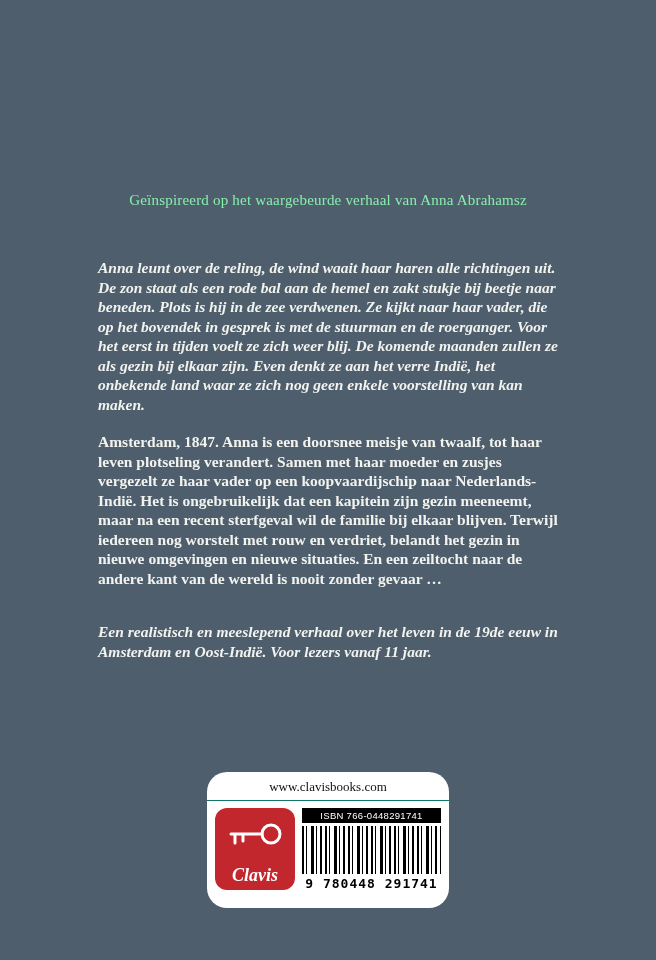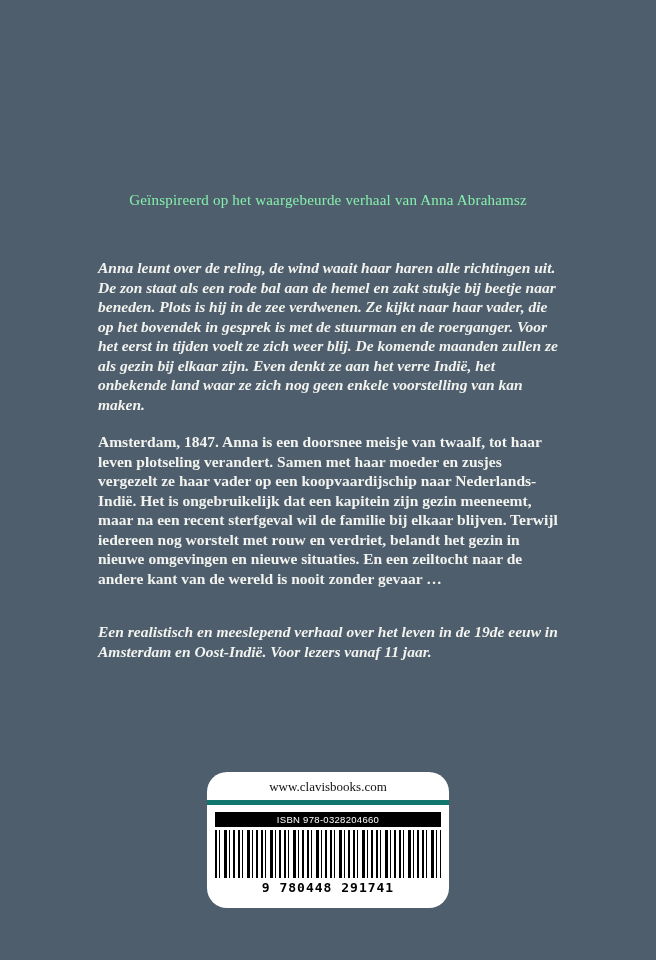--- a/index.html
+++ b/index.html
@@ -51,21 +51,21 @@
     box-sizing: border-box;
     overflow: hidden;
   }
   .website {
     display: block;
     text-align: center;
     font-family: "Liberation Serif", serif;
     font-size: 13px;
     color: #111;
     padding: 7px 0 5px 0;
-    border-bottom: 5px solid #0f766e;
+    border-bottom: 1px solid #0f766e;
   }
   .box-row {
     display: flex;
     align-items: stretch;
     padding: 7px 8px 8px 8px;
     gap: 7px;
   }
   .clavis-logo {
     width: 80px;
     height: 82px;
@@ -139,19 +139,26 @@
 
 <div class="copy italic teaser">Anna leunt over de reling, de wind waait haar haren alle richtingen uit. De zon staat als een rode bal aan de hemel en zakt stukje bij beetje naar beneden. Plots is hij in de zee verdwenen. Ze kijkt naar haar vader, die op het bovendek in gesprek is met de stuurman en de roerganger. Voor het eerst in tijden voelt ze zich weer blij. De komende maanden zullen ze als gezin bij elkaar zijn. Even denkt ze aan het verre Indië, het onbekende land waar ze zich nog geen enkele voorstelling van kan maken.</div>
 
 <div class="copy synopsis">Amsterdam, 1847. Anna is een doorsnee meisje van twaalf, tot haar leven plotseling verandert. Samen met haar moeder en zusjes vergezelt ze haar vader op een koopvaardijschip naar Nederlands-Indië. Het is ongebruikelijk dat een kapitein zijn gezin meeneemt, maar na een recent sterfgeval wil de familie bij elkaar blijven. Terwijl iedereen nog worstelt met rouw en verdriet, belandt het gezin in nieuwe omgevingen en nieuwe situaties. En een zeiltocht naar de andere kant van de wereld is nooit zonder gevaar …</div>
 
 <div class="copy italic note">Een realistisch en meeslepend verhaal over het leven in de 19de eeuw in Amsterdam en Oost-Indië. Voor lezers vanaf 11 jaar.</div>
 
 <div class="publisher-box">
   <span class="website">www.clavisbooks.com</span>
   <div class="box-row">
+    <div class="clavis-logo">
+      <svg class="key" viewBox="0 0 60 34" xmlns="http://www.w3.org/2000/svg">
+        <circle cx="46" cy="14" r="9" fill="none" stroke="#ffffff" stroke-width="3"></circle>
+        <path d="M37 14 H6 M10 14 v9 M18 14 v7" fill="none" stroke="#ffffff" stroke-width="3" stroke-linecap="round"></path>
+      </svg>
+      <span class="logo-text">Clavis</span>
+    </div>
     <div class="barcode-block">
-      <div class="isbn-label">ISBN 978-0328204660</div>
+      <div class="isbn-label">ISBN 766-0448291741</div>
       <div class="bars"></div>
       <div class="isbn-digits">9 780448 291741</div>
     </div>
   </div>
 </div>
 
 </body></html>

